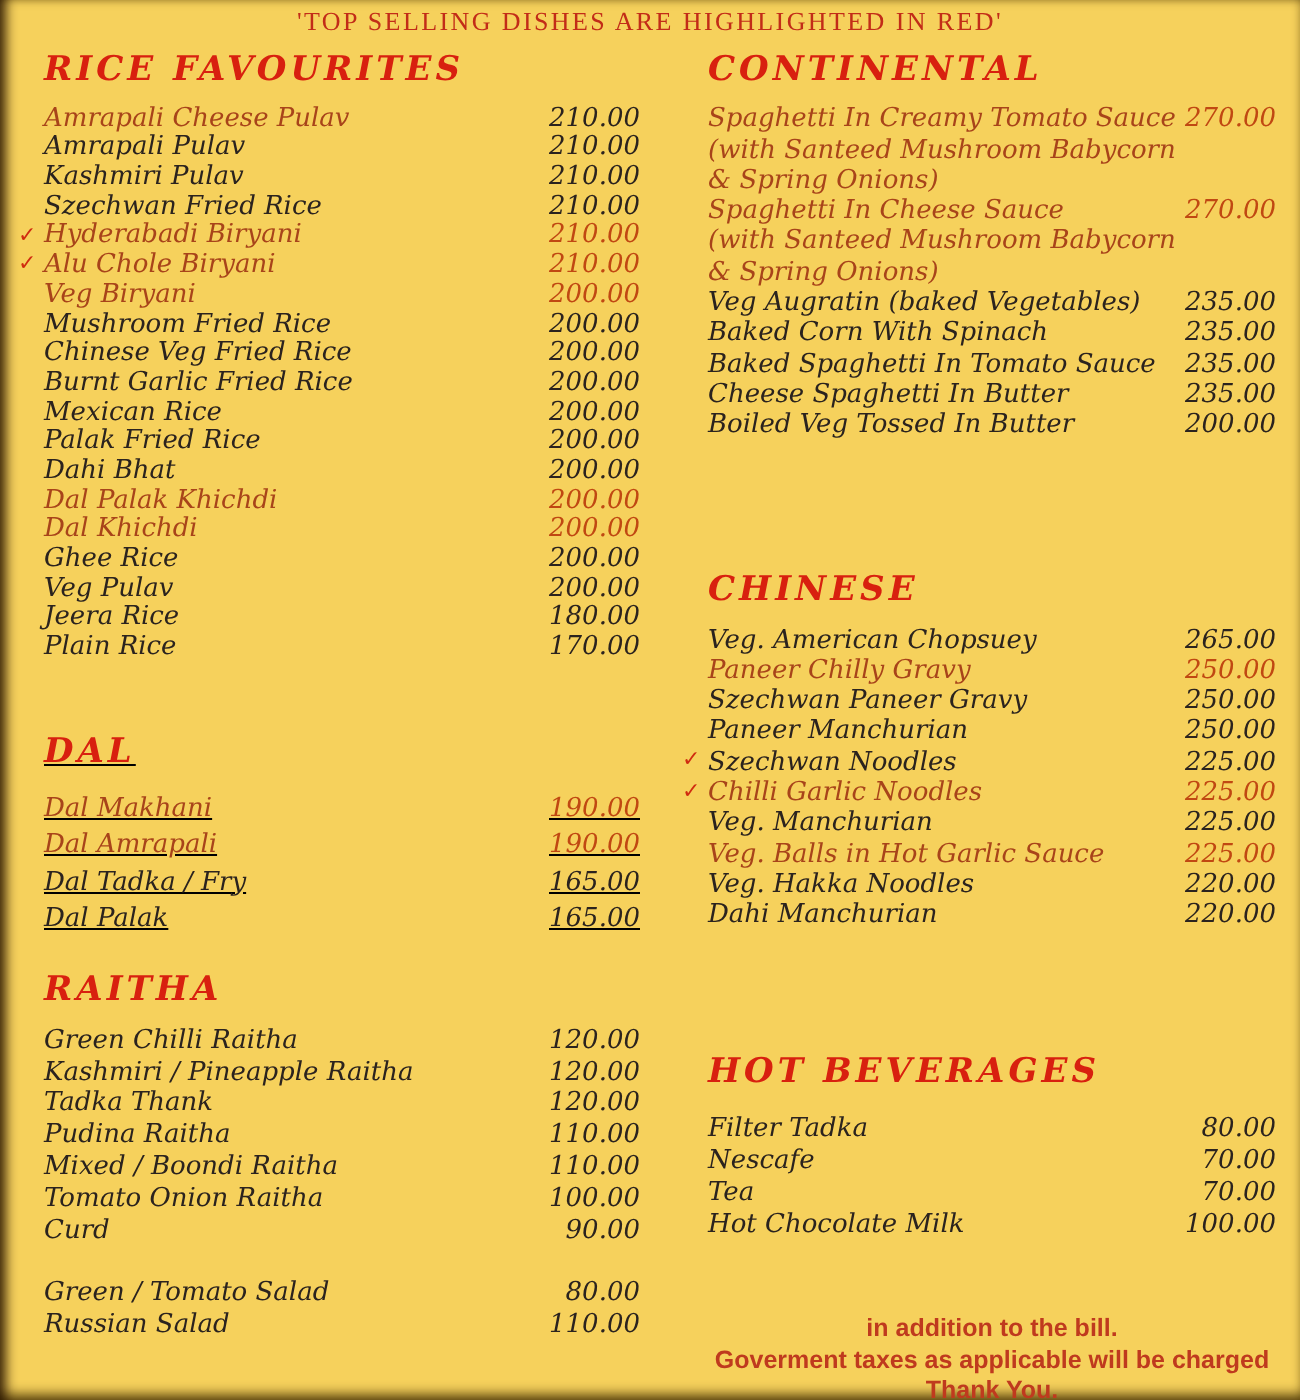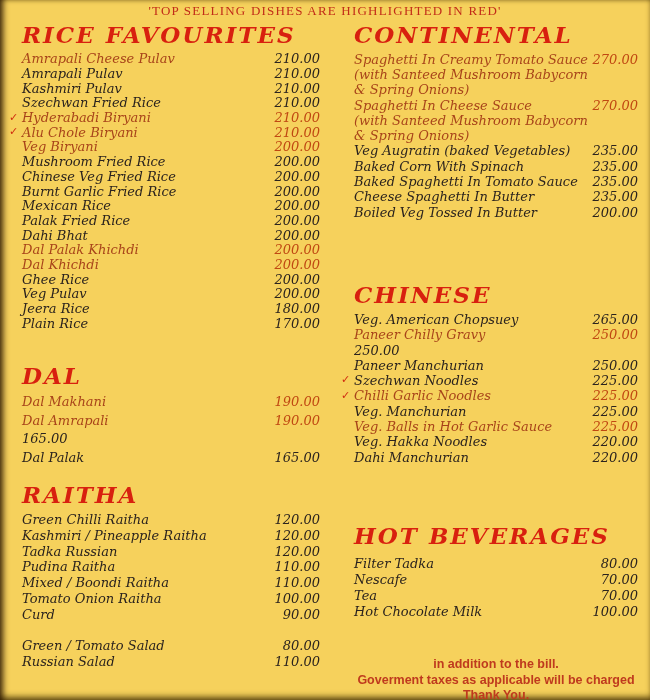--- a/index.html
+++ b/index.html
@@ -23,45 +23,45 @@
     font-family:"Liberation Serif", serif;
     font-size:13px; letter-spacing:1.2px;
     color: var(--note-red, #c22c18);
   }
   .col { position:absolute; top:0; }
   .col-left  { left:22px;  width:298px; }
   .col-right { left:354px; width:284px; }
 
   .sec-title {
     margin:0; font-weight:bold; font-style:italic;
-    font-size:23px; line-height:26px; letter-spacing:2px;
+    font-size:17px; line-height:26px; letter-spacing:2px;
     color: var(--title-red, #d8200f);
     font-family:"DejaVu Serif", serif;
     white-space:nowrap;
   }
   .items { margin-top:4px; }
   .row {
-    display:flex; align-items:center; position:relative;
+    display:flex; align-items:flex-end; position:relative;
     font-size:13px; line-height:14px; font-style:italic;
     color: var(--ink, #2b231e);
     white-space:nowrap;
   }
   .nm { flex:1; overflow:visible; }
   .pr { text-align:right; }
   .nm.red { color: var(--item-red, #a8441a); }
   .pr.redp { color: var(--price-red, #c04812); }
   .tick {
     position:absolute; left:-13px; top:0;
     color:#d02c10; font-size:11px; font-style:normal;
   }
 
   
   .sec-rice        { margin-top:22px; }
   .sec-rice .row        { height:14.7px; }
-  .sec-dal         { margin-top:32px; }
+  .sec-dal         { margin-top:32px;text-decoration:underline; }
   .sec-dal .row         { height:18.5px; }
   .sec-raitha      { margin-top:15px; }
   .sec-raitha .row      { height:15.8px; }
   .sec-salads      { margin-top:15px; }
   .sec-salads .row      { height:16px; }
 
   .sec-continental { margin-top:22px; }
   .sec-continental .row { height:15.3px; }
   .sec-chinese     { margin-top:62px; }
   .sec-chinese .row     { height:15.3px; }
@@ -171,41 +171,42 @@
         <div class="items">
           <div class="row">
             <span class="nm red">Dal Makhani</span>
             <span class="pr redp">190.00</span>
           </div>
           <div class="row">
             <span class="nm red">Dal Amrapali</span>
             <span class="pr redp">190.00</span>
           </div>
           <div class="row">
+            <span class="nm">Dal Tadka / Fry</span>
             <span class="pr">165.00</span>
           </div>
           <div class="row">
             <span class="nm">Dal Palak</span>
             <span class="pr">165.00</span>
           </div>
         </div>
       </section>
       <section class="menu-section sec-raitha">
         <h2 class="sec-title">RAITHA</h2>
         <div class="items">
           <div class="row">
             <span class="nm">Green Chilli Raitha</span>
             <span class="pr">120.00</span>
           </div>
           <div class="row">
             <span class="nm">Kashmiri / Pineapple Raitha</span>
             <span class="pr">120.00</span>
           </div>
           <div class="row">
-            <span class="nm">Tadka Russian</span>
+            <span class="nm">Tadka Thank</span>
             <span class="pr">120.00</span>
           </div>
           <div class="row">
             <span class="nm">Pudina Raitha</span>
             <span class="pr">110.00</span>
           </div>
           <div class="row">
             <span class="nm">Mixed / Boondi Raitha</span>
             <span class="pr">110.00</span>
           </div>
@@ -284,20 +285,21 @@
         <div class="items">
           <div class="row">
             <span class="nm">Veg. American Chopsuey</span>
             <span class="pr">265.00</span>
           </div>
           <div class="row">
             <span class="nm red">Paneer Chilly Gravy</span>
             <span class="pr redp">250.00</span>
           </div>
           <div class="row">
+            <span class="nm">Szechwan Paneer Gravy</span>
             <span class="pr">250.00</span>
           </div>
           <div class="row">
             <span class="nm">Paneer Manchurian</span>
             <span class="pr">250.00</span>
           </div>
           <div class="row">
             <span class="tick">✓</span>
             <span class="nm">Szechwan Noodles</span>
             <span class="pr">225.00</span>

